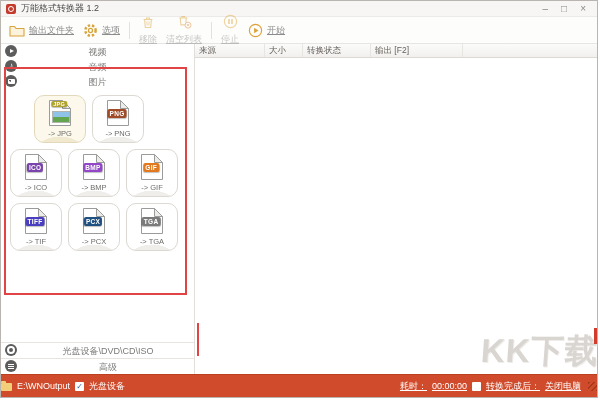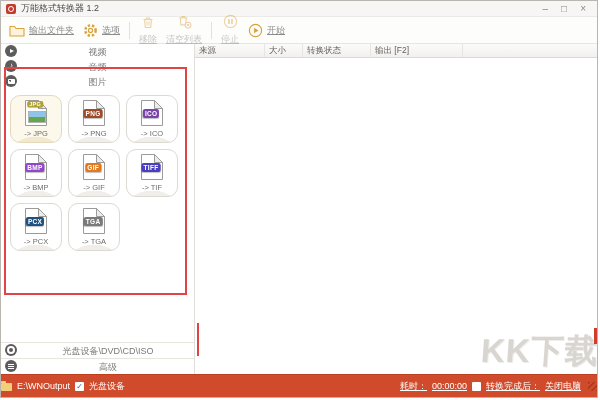--- a/index.html
+++ b/index.html
@@ -29,21 +29,21 @@
   .catrow .label{flex:1;text-align:center;font-size:9px;color:#7a7a78;}
   .tri{width:0;height:0;border-left:4px solid #fff;border-top:2.5px solid transparent;border-bottom:2.5px solid transparent;margin-left:1px;}
   .note{font-size:8px;line-height:8px;}
   .pic{width:7px;height:5px;border-radius:1px;background:radial-gradient(circle at 30% 35%, #5c5c5c 0.8px, #fff 1px);}
   .ring{width:4px;height:4px;border:2px solid #fff;border-radius:50%;}
   .sliders{display:flex;flex-direction:column;gap:1px;}
   .sliders b{display:block;width:6px;height:1px;background:#fff;}
 
   .fmtgrid{padding:6px 0 0 9px;display:flex;flex-wrap:wrap;gap:6px;width:170px;flex:0 0 auto;}
   .fmt-card{width:50px;height:46px;border:1px solid #dcd8d2;border-radius:10px;position:relative;display:flex;flex-direction:column;align-items:center;background:radial-gradient(ellipse 95% 70% at 50% 125%, #f0eeea 52%, #ffffff 53%);}
-  .fmt-card.selected{background:radial-gradient(ellipse 95% 70% at 50% 125%, #f0e8cf 52%, #fdf8ec 53%);border-color:#e3d8ba;}
+  .fmt-card.selected{background:radial-gradient(ellipse 95% 70% at 50% 125%, #f0e8cf 52%, #fdf8ec 53%);border-color:#e3d8ba;margin-left:24px;}
   .file-wrap{margin-top:3px;position:relative;width:24px;height:28px;}
   .fmt-tag{position:absolute;top:10px;left:50%;transform:translateX(-55%);color:#fff;font-size:6.5px;font-weight:bold;letter-spacing:.3px;padding:1px 2px;border-radius:2px;box-shadow:0 1px 1px rgba(0,0,0,.25);white-space:nowrap;}
   .fmt-tag.top{top:2px;font-size:5.5px;padding:0 2px;}
   .thumb{position:absolute;top:12px;left:4px;width:16px;height:10px;border:1px solid #b3b3af;background:linear-gradient(180deg,#8fc3e8 0 55%,#63a64f 55% 100%);}
   .fmt-label{margin-top:auto;margin-bottom:4px;font-size:7.5px;color:#6c6c6a;}
 
   .sidespacer{flex:1;}
   .botrow{border-top:1px solid #e7e4df;padding-left:21px;}
 
   .redbox{position:absolute;left:3px;top:23px;width:183px;height:228px;border:2px solid #e14444;pointer-events:none;z-index:6;box-sizing:border-box;}

